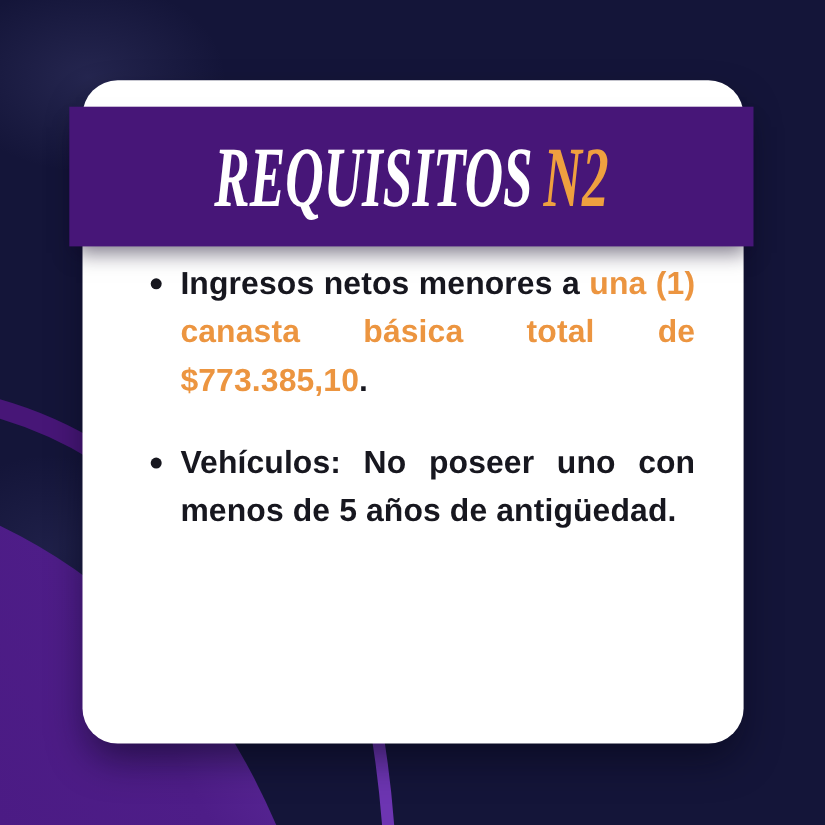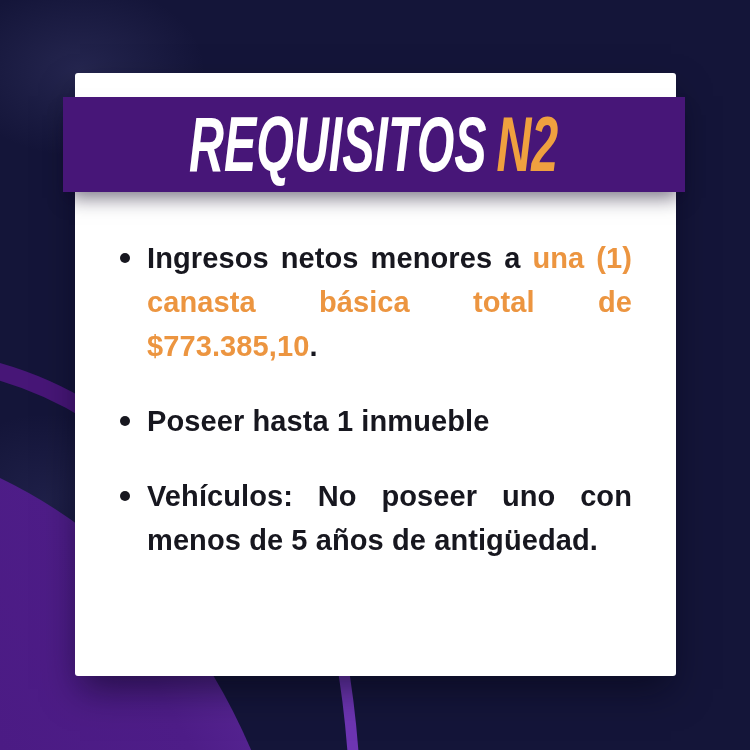--- a/index.html
+++ b/index.html
@@ -34,36 +34,37 @@
   .decor-svg {
     position: absolute; left: 0; top: 0;
     width: 750px; height: 750px;
     z-index: 1;
   }
   .card {
     position: absolute;
     left: 75px; top: 73px;
     width: 601px; height: 603px;
     background: #ffffff;
-    border-radius: 3px;
+    border-radius: 32px;
     box-shadow: 0 18px 35px -5px rgba(5, 5, 20, 0.55);
     z-index: 2;
     box-sizing: border-box;
-    padding: 163px 44px 0 45px;
+    padding: 163px 44px 0 62px;
   }
   .banner {
     position: absolute;
     left: 63px; top: 97px;
-    width: 622px; height: 95px;
+    width: 622px; height: 127px;
     background: #471678;
     z-index: 3;
     display: flex;
     align-items: center;
     justify-content: center;
     box-shadow: 0 12px 18px -6px rgba(15, 5, 35, 0.55);
+    font-family: Liberation Serif, serif;
   }
   .banner-title {
     display: inline-block;
     transform: scaleX(0.62);
     transform-origin: center;
     font-size: 78px;
     font-weight: 700;
     font-style: italic;
     letter-spacing: 0px;
     color: #ffffff;
@@ -123,24 +124,20 @@
     <path d="M 0 478 Q 170 560 252 752 L 0 752 Z" fill="url(#blobGrad)"></path>
     <path d="M 341 656 Q 349 700 353 752" stroke="#6d35b2" stroke-width="11" fill="none" stroke-linecap="round"></path>
   </svg>
 
   <div class="card">
     <ul class="req-list">
       <li class="justify">
         <span class="bullet-dot"></span>
         <p><span>Ingresos netos menores a </span><span class="hl">una (1) canasta básica total de $773.385,10</span><span>.</span></p>
       </li>
-      <li>
-        <span class="bullet-dot"></span>
-        <p><span>Poseer hasta 1 inmueble</span></p>
-      </li>
       <li class="justify">
         <span class="bullet-dot"></span>
         <p><span>Vehículos: No poseer uno con menos de 5 años de antigüedad.</span></p>
       </li>
     </ul>
   </div>
 
   <div class="banner">
     <div class="banner-title"><span>REQUISITOS</span><span class="accent">N2</span></div>
   </div>

